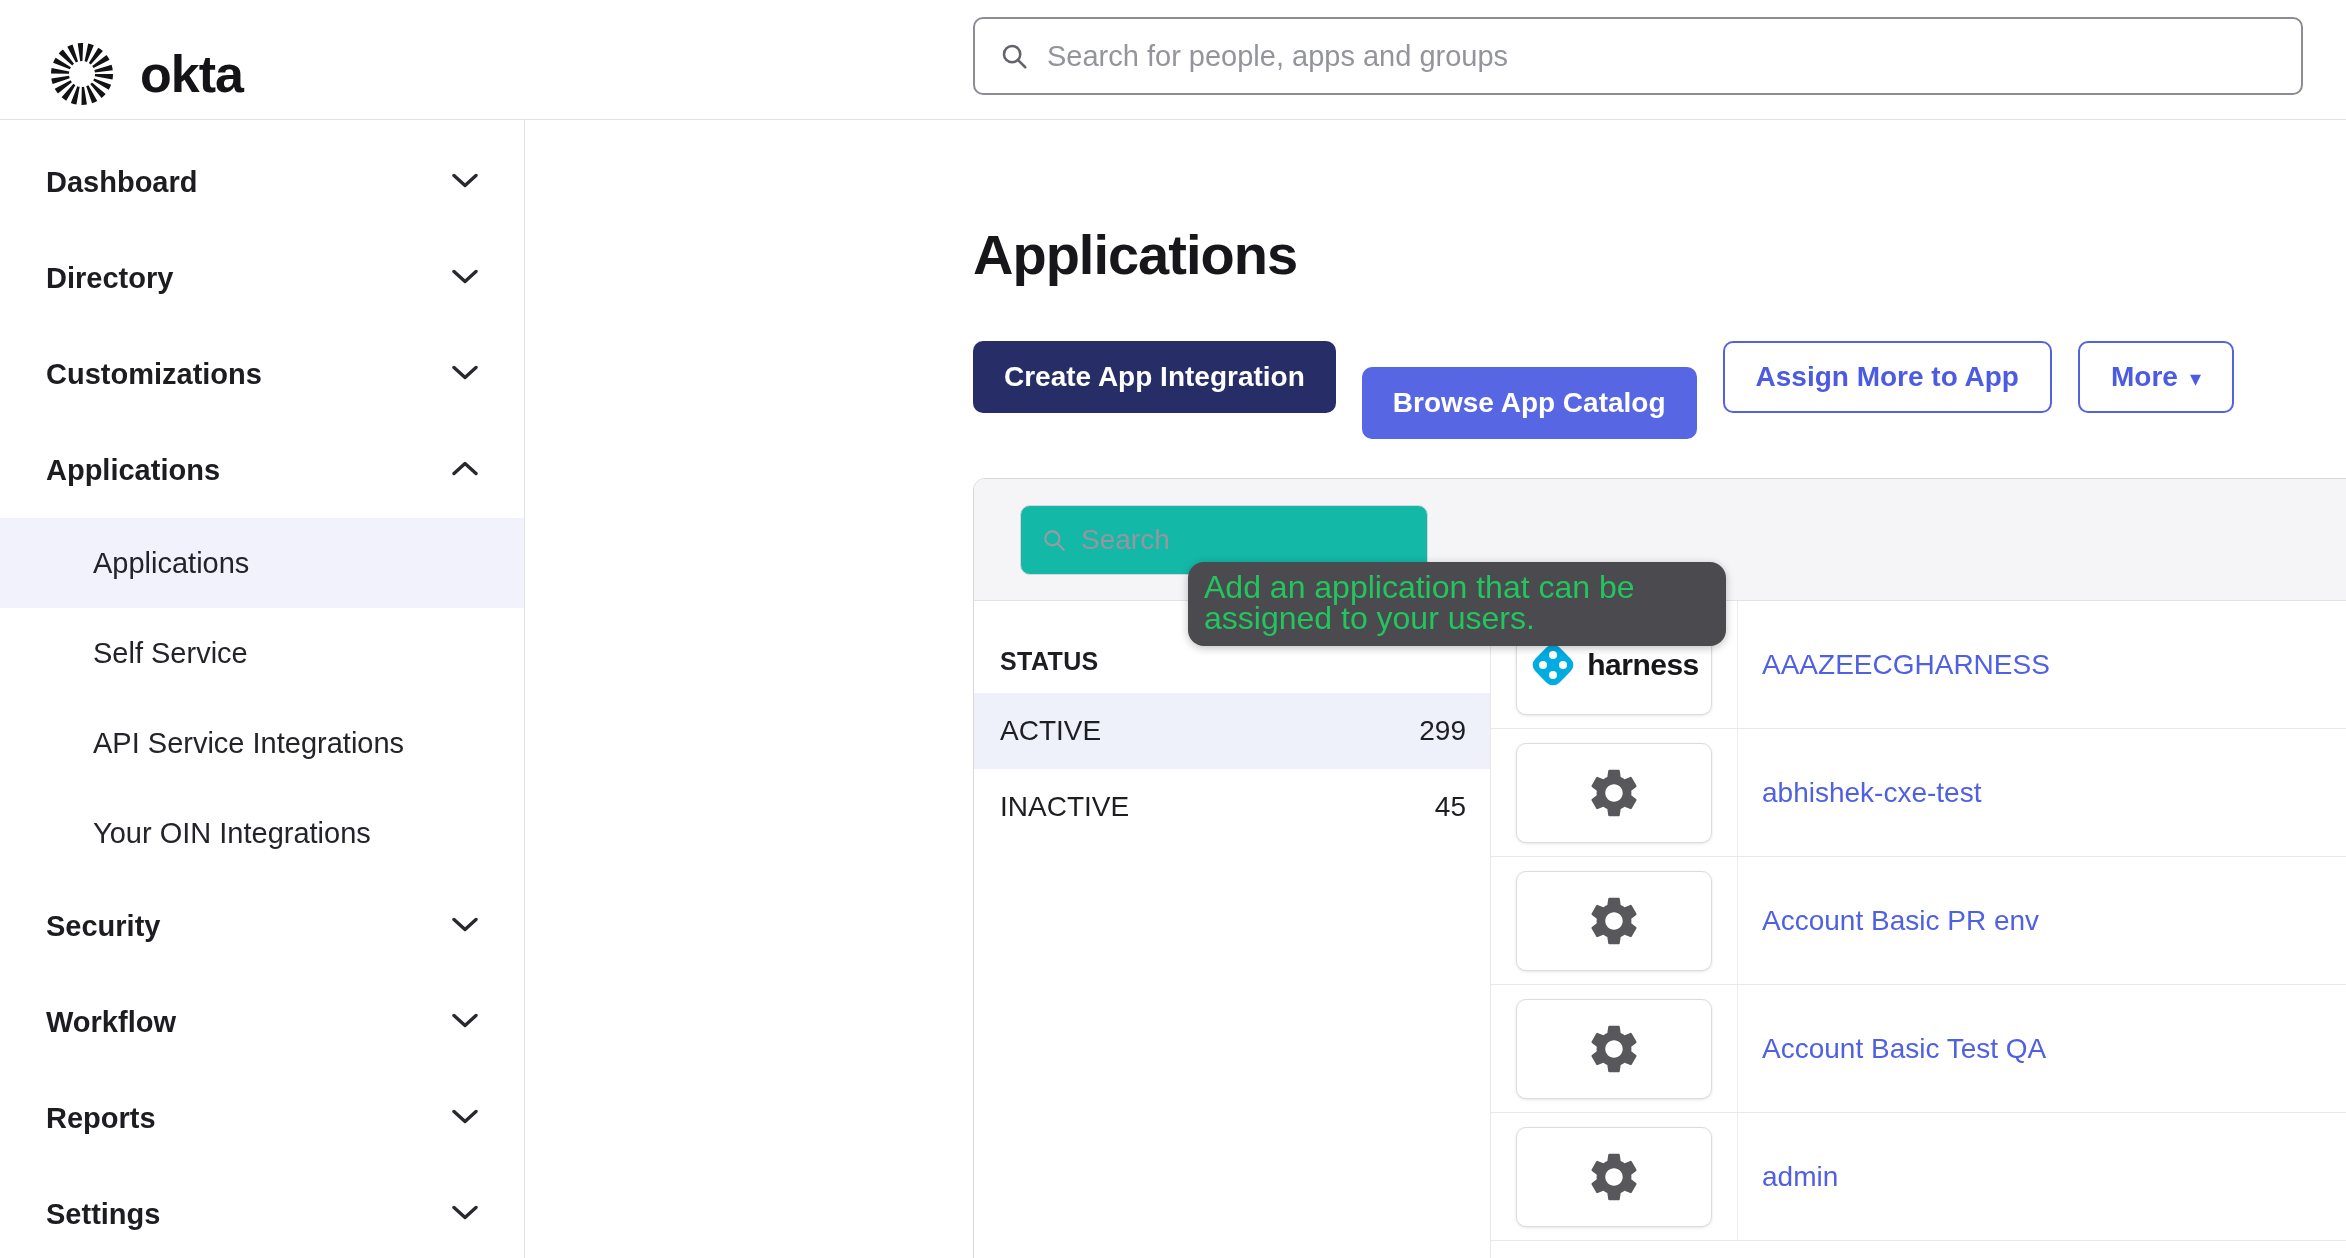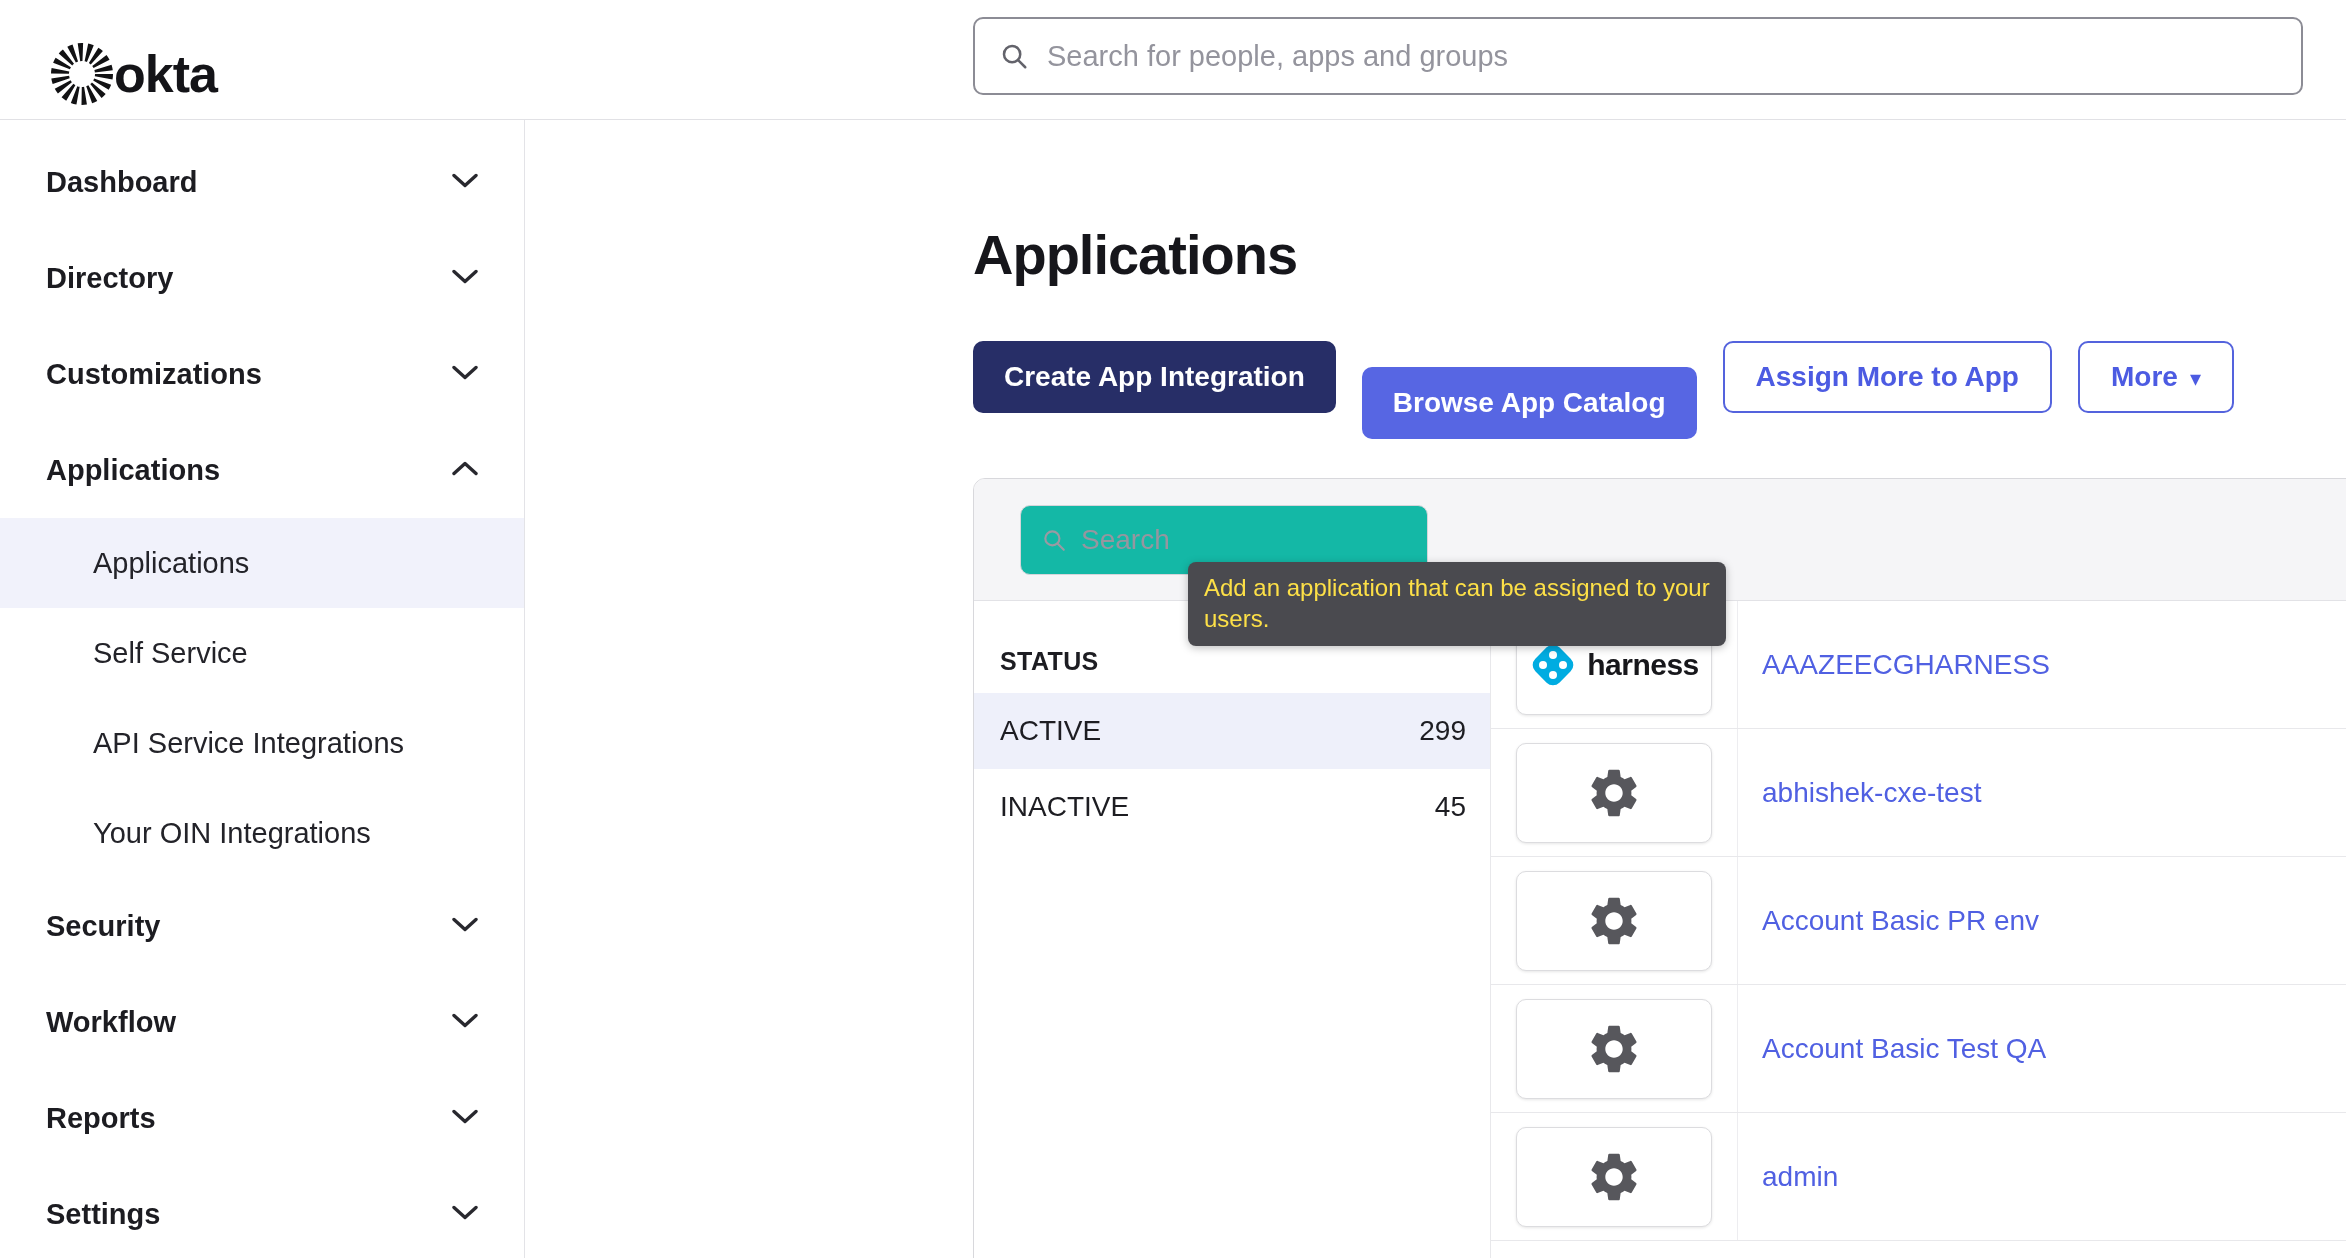--- a/index.html
+++ b/index.html
@@ -3,21 +3,21 @@
 <meta charset="utf-8">
 <style>
   * { margin:0; padding:0; box-sizing:border-box; }
   html,body { width:2346px; height:1258px; overflow:hidden; background:#fff;
     font-family:"Liberation Sans","DejaVu Sans",sans-serif; color:#1e1e23; }
   .stage { position:relative; width:2346px; height:1258px; }
 
   
   .topbar { position:absolute; left:0; top:0; width:2346px; height:120px;
     background:#fff; border-bottom:1px solid #e1e1e5; z-index:30; }
-  .brand { position:absolute; left:50px; top:0; height:148px; display:flex; align-items:center; }
+  .brand { position:absolute; left:50px; top:0; height:148px; display:flex; align-items:center; gap:26px; }
   .spinner { width:64px; height:64px; }
   .wordmark { font-size:52px; font-weight:600; letter-spacing:-1px; color:#141418; }
   .gsearch { position:absolute; left:973px; top:17px; width:1330px; height:78px;
     border:2px solid #8c8c95; border-radius:10px; background:#fff;
     display:flex; align-items:center; padding:0 24px; gap:18px; }
   .gsearch input { flex:1; border:none; outline:none; font-size:29px; background:transparent;
     font-family:inherit; color:#7f1d1d; }
   .gsearch input::placeholder { color:#94949d; }
 
   
@@ -74,22 +74,22 @@
   .h-mark { position:relative; width:48px; height:48px; }
   .h-diamond { position:absolute; left:7px; top:7px; width:34px; height:34px;
     background:#00ace1; border-radius:9px; transform:rotate(45deg); }
   .h-dot { position:absolute; width:8px; height:8px; background:#fff; border-radius:50%; }
   .h-dot.n { left:20px; top:10px; } .h-dot.s { left:20px; top:30px; }
   .h-dot.w { left:10px; top:20px; } .h-dot.e { left:30px; top:20px; }
   .h-text { font-size:30px; font-weight:700; letter-spacing:-.5px; color:#17171b; }
 
   
   .tooltip { position:absolute; left:214px; top:83px; width:538px; z-index:40;
-    background:#4a4a4f; color:#fde047; font-size:24px; line-height:31px;
-    padding:10px 16px 12px; border-radius:8px; box-shadow:0 2px 8px rgba(0,0,0,.25); }
+    background:#4a4a4f; color:#22c55e; font-size:32px; line-height:31px;
+    padding:10px 16px 12px; border-radius:16px; box-shadow:0 2px 8px rgba(0,0,0,.25); }
 </style>
 </head>
 <body>
 
 <div class="stage">
 
   <div class="topbar">
     <div class="brand">
       <svg class="spinner" viewBox="0 0 64 64">
         <circle cx="32" cy="32" r="22" fill="none" stroke="#121214" stroke-width="18" stroke-dasharray="4 3.68"></circle>

